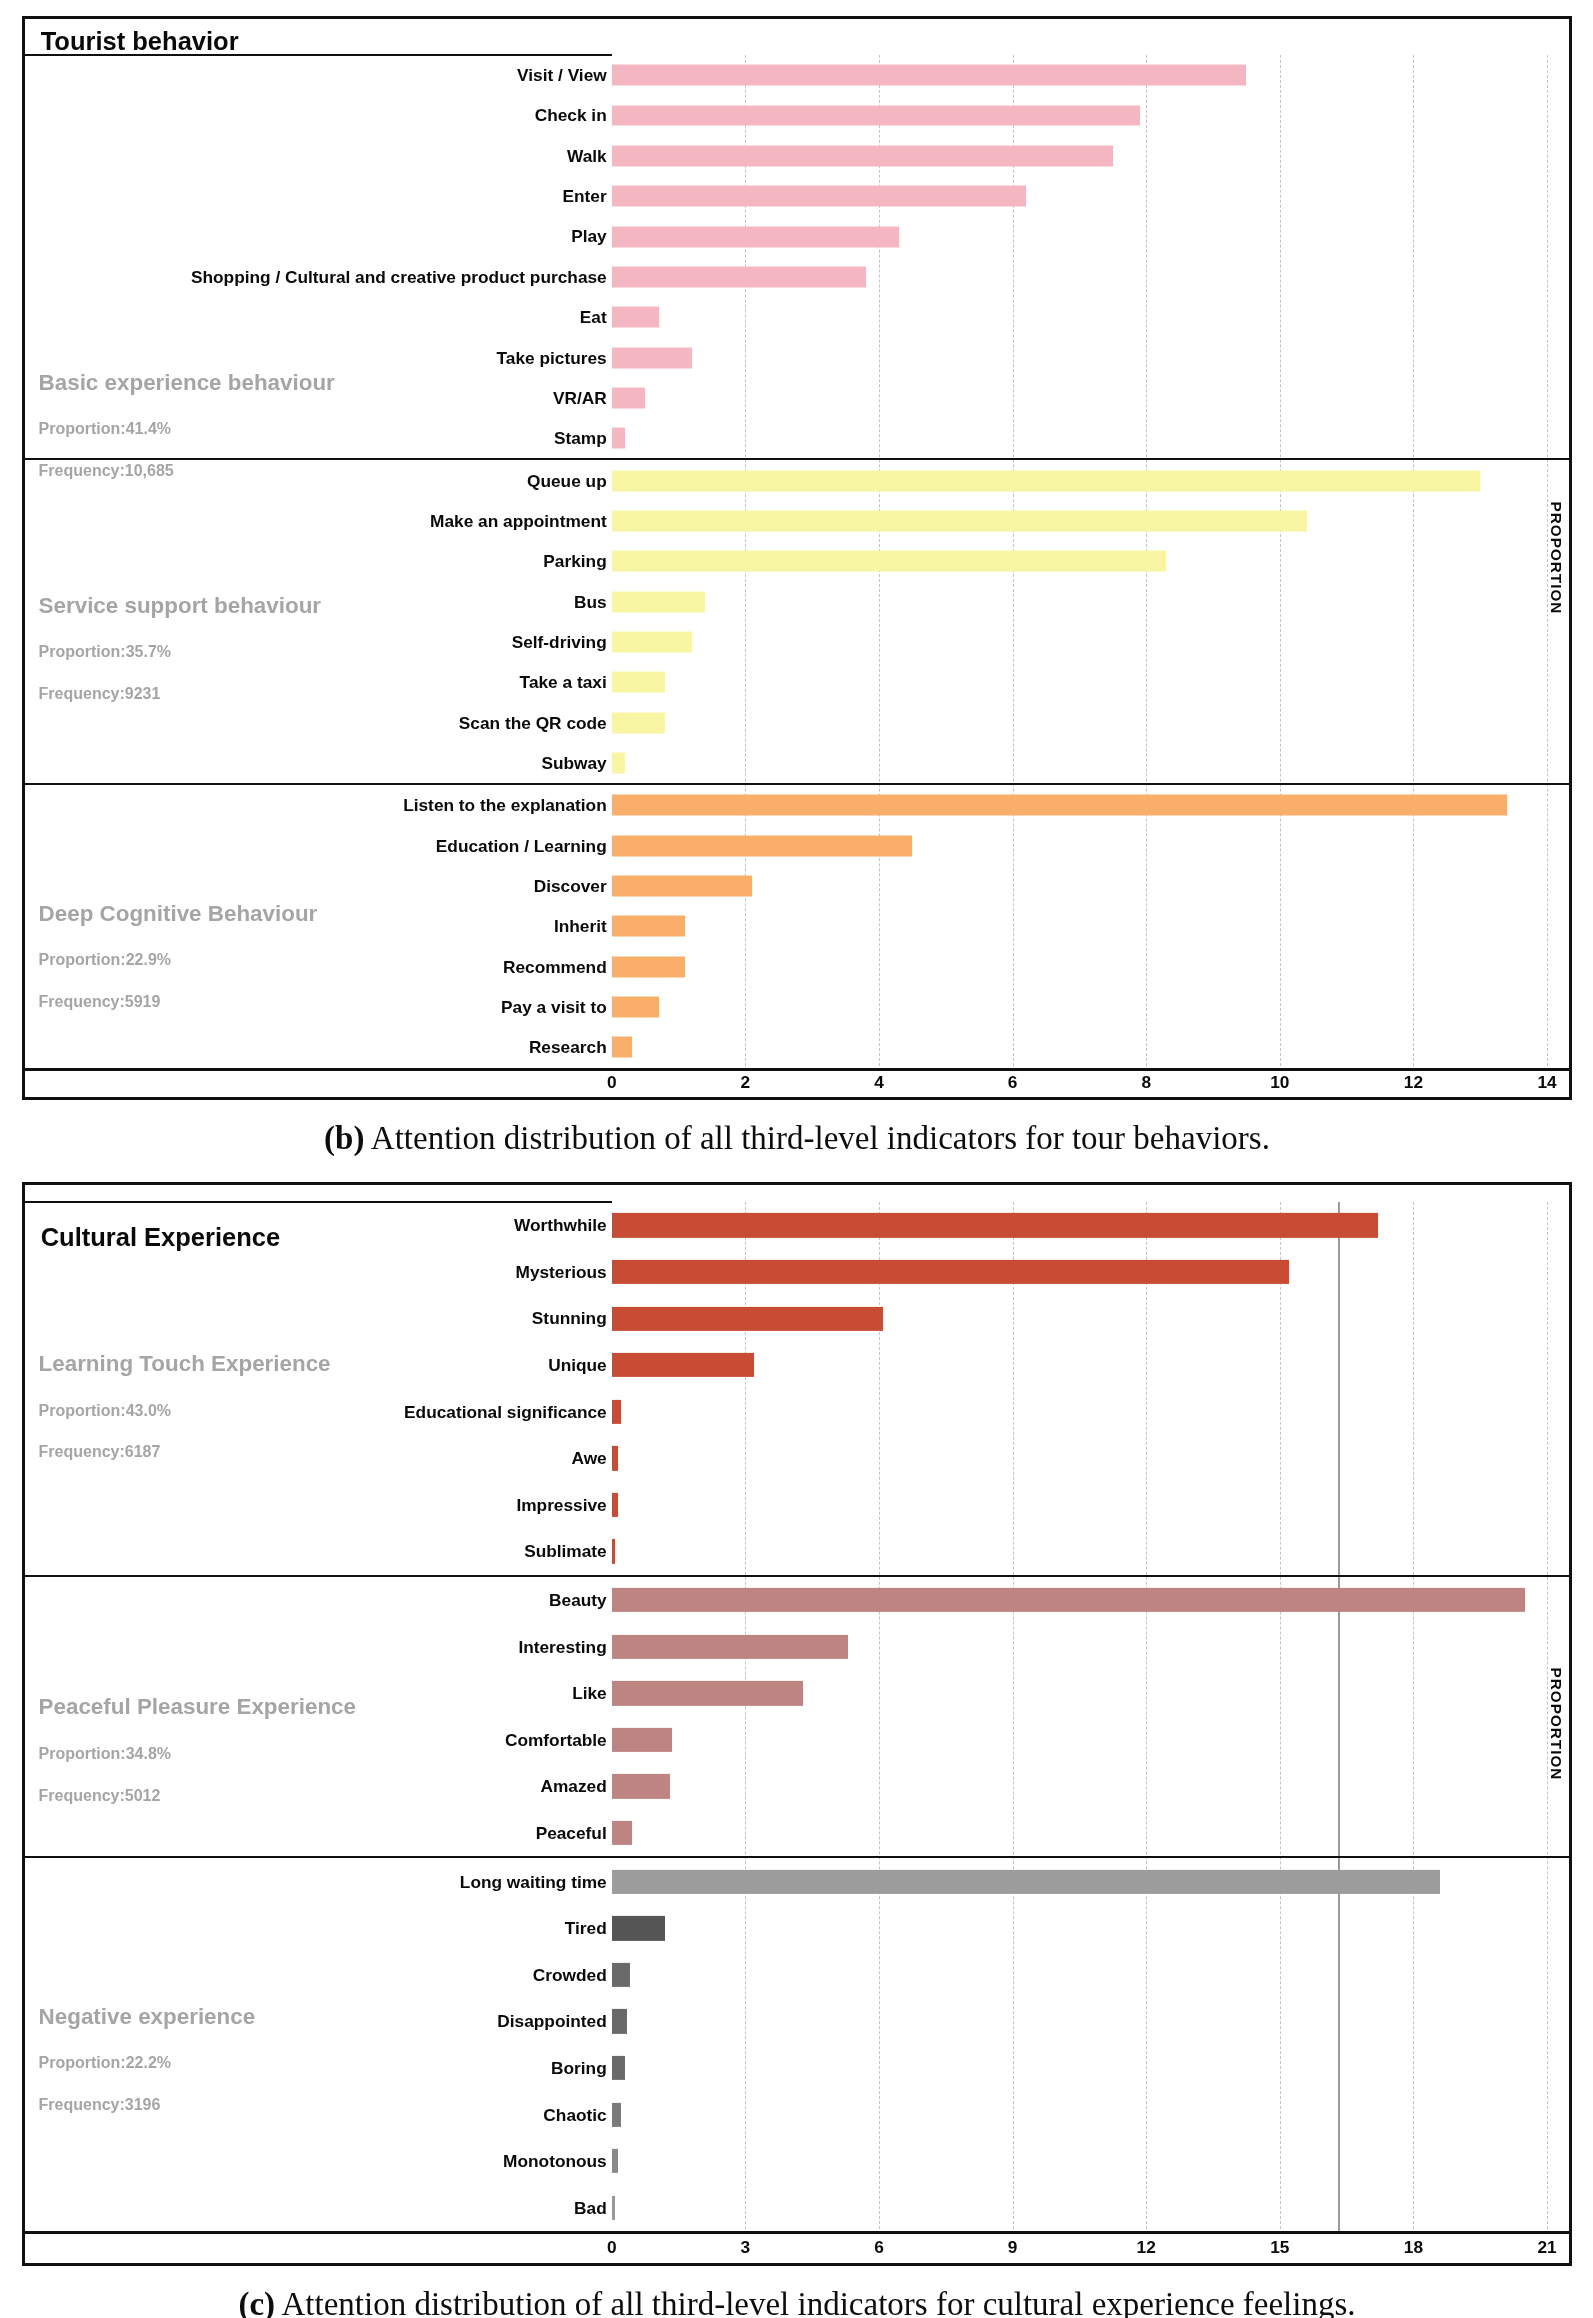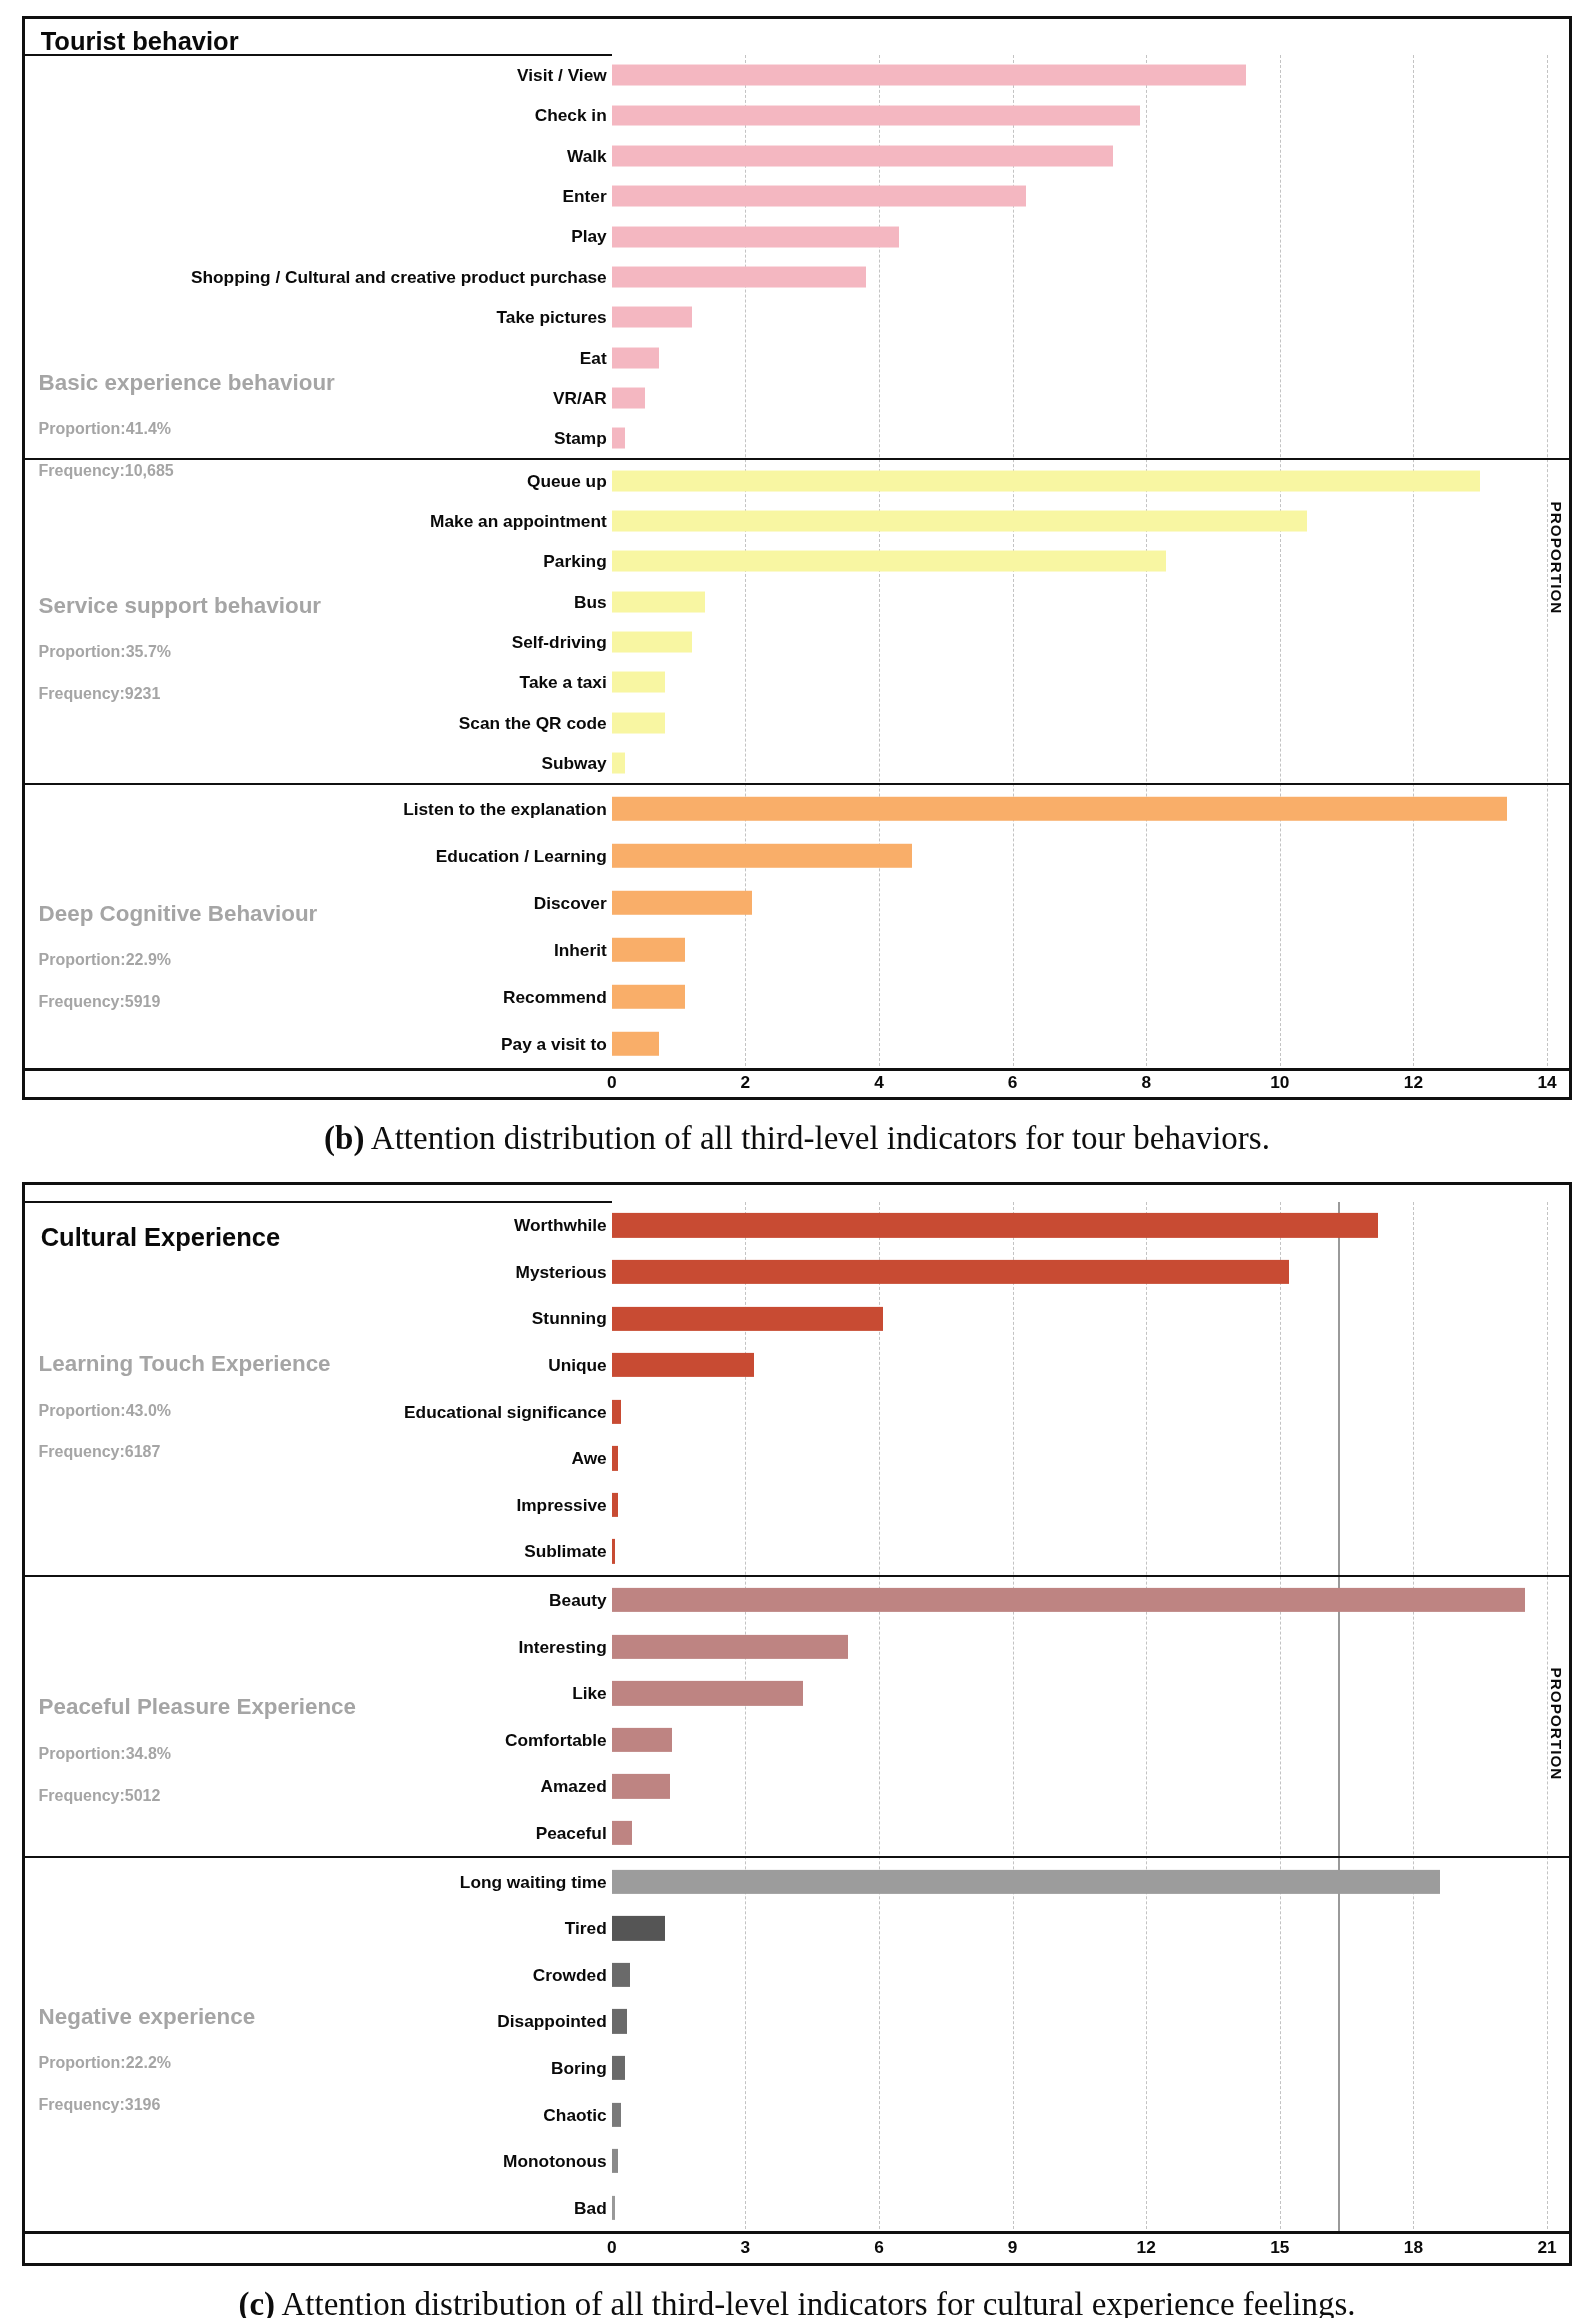--- a/index.html
+++ b/index.html
@@ -175,29 +175,29 @@
                     <div class="bar" style="width: 30.7143%; background: rgb(244, 183, 193);"></div>
                   </div>
                 </div>
                 <div class="row">
                   <div class="cat">Shopping / Cultural and creative product purchase</div>
                   <div class="track">
                     <div class="bar" style="width: 27.1429%; background: rgb(244, 183, 193);"></div>
                   </div>
                 </div>
                 <div class="row">
+                  <div class="cat">Eat</div>
+                  <div class="track">
+                    <div class="bar" style="width: 5%; background: rgb(244, 183, 193);"></div>
+                  </div>
+                </div>
+                <div class="row">
                   <div class="cat">Take pictures</div>
                   <div class="track">
                     <div class="bar" style="width: 8.57143%; background: rgb(244, 183, 193);"></div>
-                  </div>
-                </div>
-                <div class="row">
-                  <div class="cat">Eat</div>
-                  <div class="track">
-                    <div class="bar" style="width: 5%; background: rgb(244, 183, 193);"></div>
                   </div>
                 </div>
                 <div class="row">
                   <div class="cat">VR/AR</div>
                   <div class="track">
                     <div class="bar" style="width: 3.57143%; background: rgb(244, 183, 193);"></div>
                   </div>
                 </div>
                 <div class="row">
                   <div class="cat">Stamp</div>
@@ -298,20 +298,26 @@
                 <div class="row">
                   <div class="cat">Recommend</div>
                   <div class="track">
                     <div class="bar" style="width: 7.85714%; background: rgb(249, 174, 105);"></div>
                   </div>
                 </div>
                 <div class="row">
                   <div class="cat">Pay a visit to</div>
                   <div class="track">
                     <div class="bar" style="width: 5%; background: rgb(249, 174, 105);"></div>
+                  </div>
+                </div>
+                <div class="row">
+                  <div class="cat">Research</div>
+                  <div class="track">
+                    <div class="bar" style="width: 2.14286%; background: rgb(249, 174, 105);"></div>
                   </div>
                 </div>
               </div>
             </div>
           </div>
       </div>
       <div class="axis-strip">
           <span class="tick" style="left: 0%;">0</span>
           <span class="tick" style="left: 14.2857%;">2</span>
           <span class="tick" style="left: 28.5714%;">4</span>

